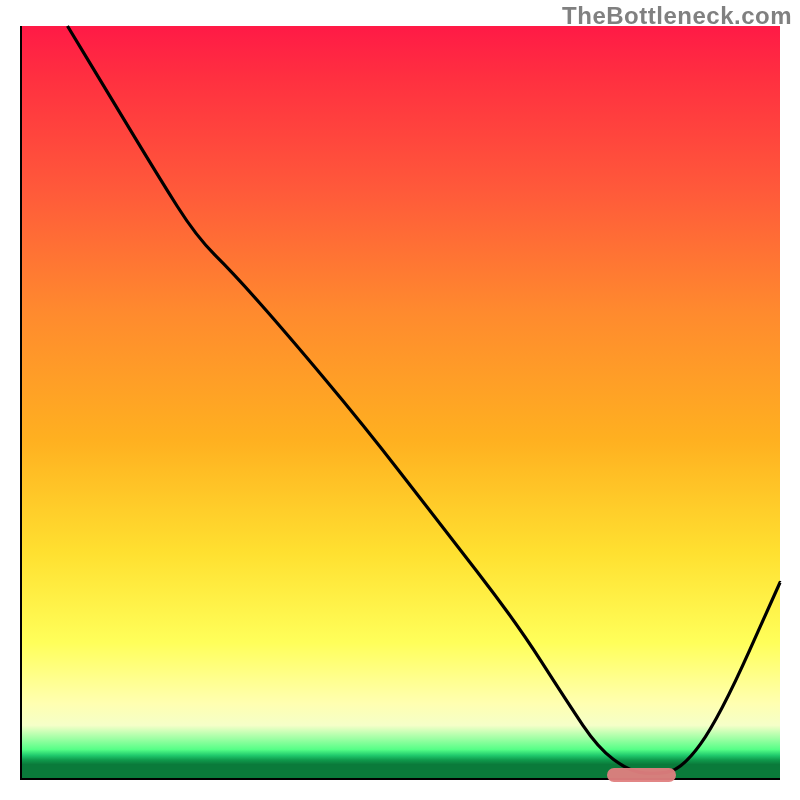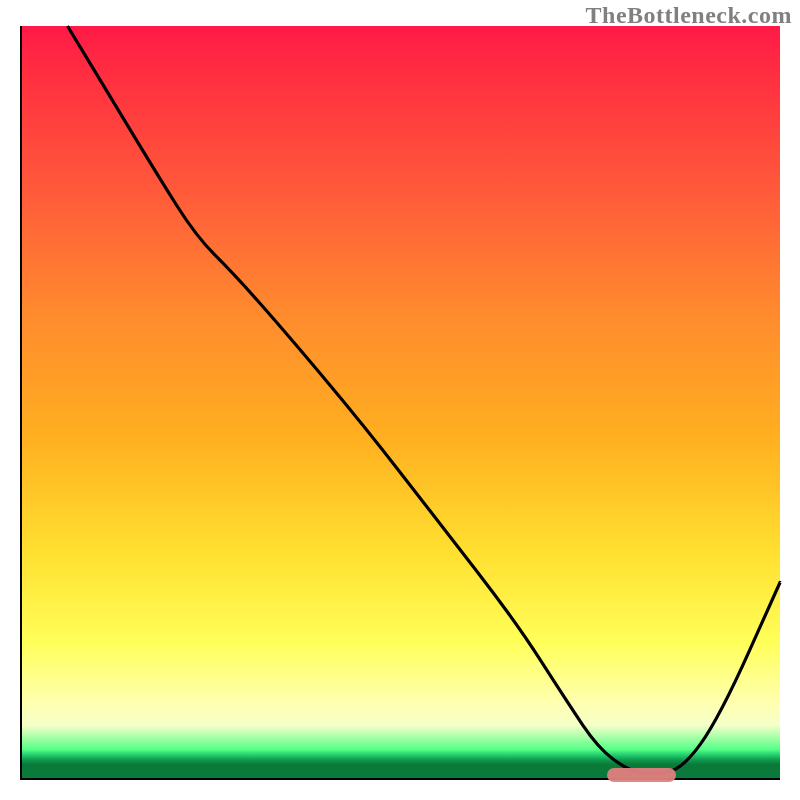--- a/index.html
+++ b/index.html
@@ -7,21 +7,20 @@
     padding: 0;
     width: 800px;
     height: 800px;
     background: #ffffff;
     font-family: Arial, Helvetica, sans-serif;
   }
   .chart-container {
     position: relative;
     width: 800px;
     height: 708px;
-    font-family: Liberation Serif, serif;
   }
   .watermark {
     position: absolute;
     top: 2px;
     right: 8px;
     font-size: 24px;
     font-weight: bold;
     color: #808080;
     letter-spacing: 0.5px;
     z-index: 5;

